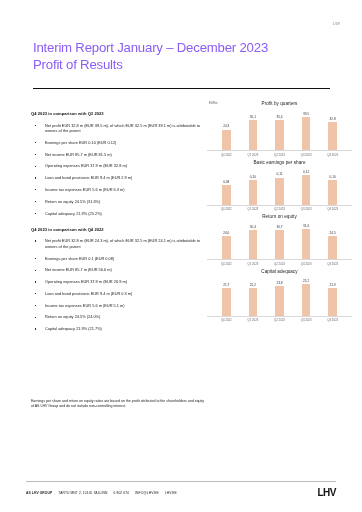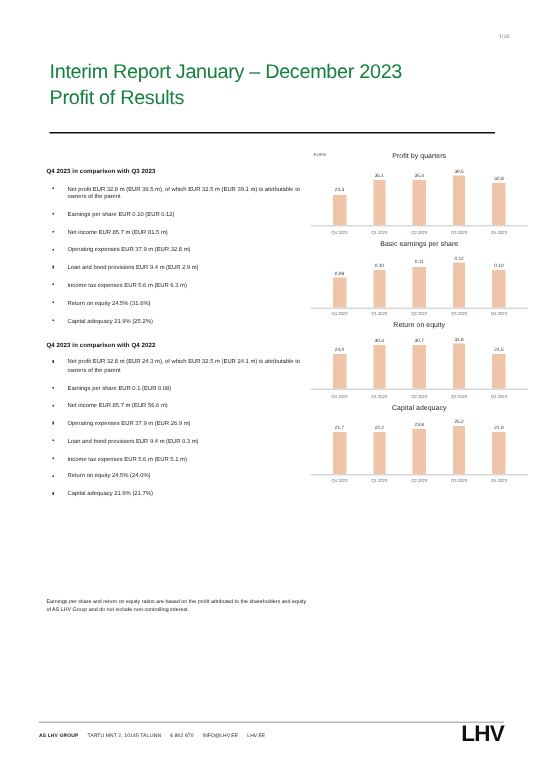--- a/index.html
+++ b/index.html
@@ -31,21 +31,21 @@
   .title-block {
     position: absolute;
     top: 40px;
     left: 33px;
     right: 30px;
   }
   .title-line {
     font-size: 13.2px;
     line-height: 16.5px;
     font-weight: 400;
-    color: #15803d;
+    color: #8b5cf6;
     letter-spacing: -0.2px;
     white-space: nowrap;
   }
   .title-rule {
     position: absolute;
     top: 88px;
     left: 33px;
     width: 297px;
     height: 1.1px;
     background: #111;
@@ -191,21 +191,21 @@
     align-items: baseline;
     gap: 6px;
     font-size: 3.3px;
     color: #222;
     letter-spacing: 0.1px;
   }
   .footer-left .brand {
     font-weight: bold;
   }
   .logo {
-    font-size: 15px;
+    font-size: 10px;
     font-weight: bold;
     letter-spacing: -0.5px;
     color: #111;
     font-family: "Liberation Sans", sans-serif;
     margin-left: 32px;
   }
 </style>
 </head>
 <body>
 

